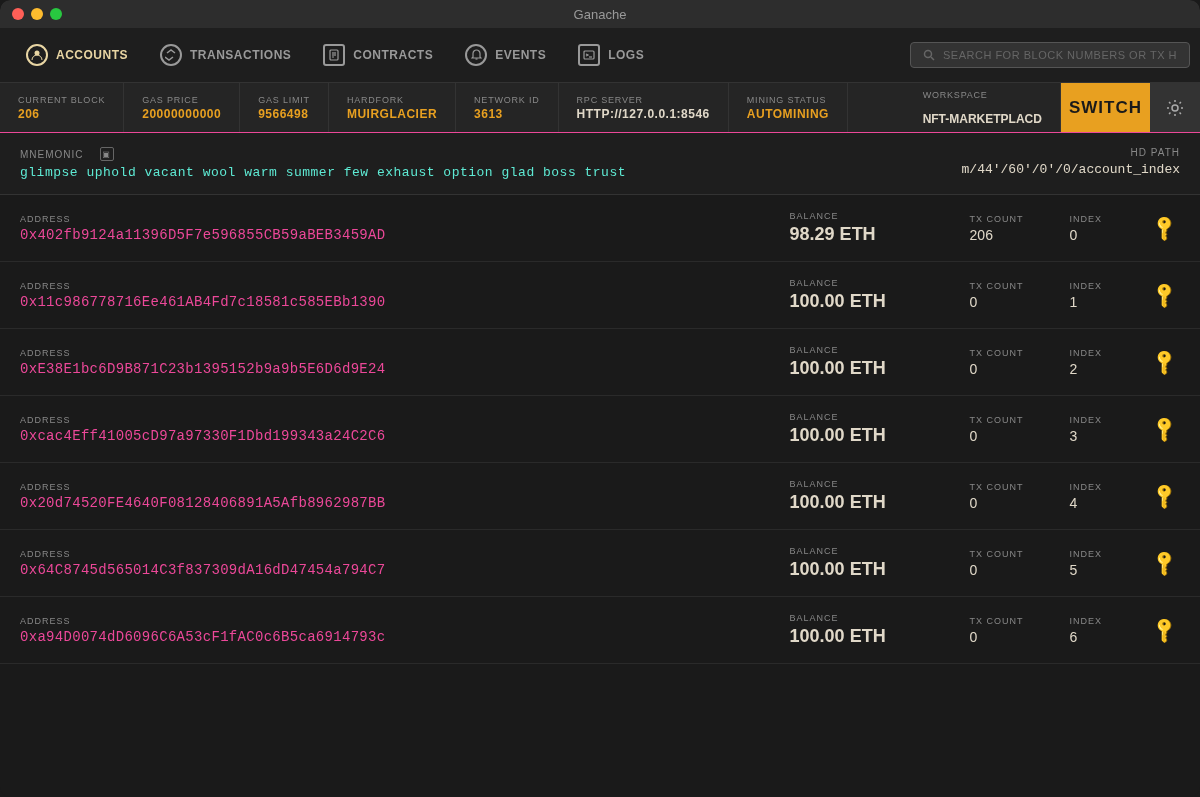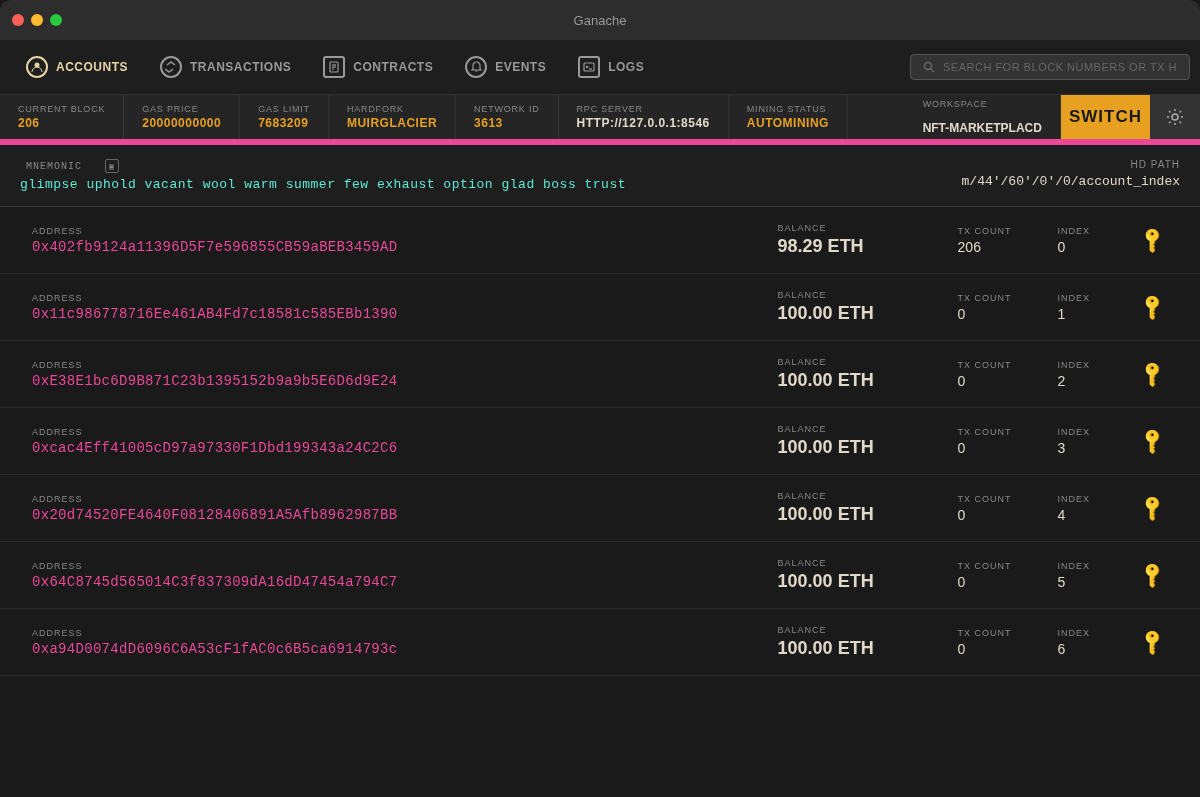--- a/index.html
+++ b/index.html
@@ -9,21 +9,21 @@
       color: #e0d8c8;
       width: 1200px;
       height: 797px;
       overflow: hidden;
       border-radius: 10px;
     }
 
     
     .title-bar {
       background: #2d2d2d;
-      height: 40px;
+      height: 28px;
       display: flex;
       align-items: center;
       justify-content: center;
       position: relative;
       border-radius: 10px 10px 0 0;
     }
     .title-bar-buttons {
       position: absolute;
       left: 12px;
       display: flex;
@@ -109,21 +109,21 @@
       text-transform: uppercase;
     }
     .search-bar input::placeholder { color: #666; }
 
     
     .status-bar {
       background: #252525;
       display: flex;
       align-items: stretch;
       padding: 0;
-      border-bottom: 6px solid #ec4899;
+      border-bottom: 1px solid #ec4899;
       height: 50px;
     }
     .status-item {
       display: flex;
       flex-direction: column;
       justify-content: center;
       padding: 6px 18px;
       border-right: 1px solid #333;
       min-width: 80px;
     }
@@ -196,26 +196,25 @@
       border-bottom: 1px solid #333;
       display: flex;
       align-items: flex-start;
       justify-content: space-between;
     }
     .mnemonic-left {}
     .mnemonic-label {
       font-size: 10px;
       color: #888;
       letter-spacing: 1px;
-      font-family: Liberation Mono, monospace;
+      font-family: Liberation Sans, sans-serif;
       margin-bottom: 4px;
       display: flex;
       align-items: center;
-      gap: 23px;
-      margin-left: 6px;
+      gap: 16px;
     }
     .mnemonic-copy-btn {
       width: 14px; height: 14px;
       border: 1px solid #666;
       border-radius: 2px;
       display: inline-flex;
       align-items: center;
       justify-content: center;
       cursor: pointer;
       font-size: 8px;
@@ -245,21 +244,21 @@
 
     
     .accounts-list {
       overflow-y: auto;
       height: calc(797px - 28px - 60px - 50px - 56px);
       background: #1a1a1a;
     }
     .account-row {
       display: flex;
       align-items: center;
-      padding: 16px 32px;
+      padding: 16px 20px;
       border-bottom: 1px solid #2a2a2a;
       gap: 20px;
     }
     .account-main {
       flex: 1;
     }
     .field-label {
       font-size: 9px;
       color: #888;
       letter-spacing: 1px;
@@ -389,21 +388,21 @@
   <div class="status-item">
     <div class="status-label">CURRENT BLOCK</div>
     <div class="status-value orange">206</div>
   </div>
   <div class="status-item">
     <div class="status-label">GAS PRICE</div>
     <div class="status-value orange">20000000000</div>
   </div>
   <div class="status-item">
     <div class="status-label">GAS LIMIT</div>
-    <div class="status-value orange">7683209</div>
+    <div class="status-value orange">9566498</div>
   </div>
   <div class="status-item">
     <div class="status-label">HARDFORK</div>
     <div class="status-value orange">MUIRGLACIER</div>
   </div>
   <div class="status-item">
     <div class="status-label">NETWORK ID</div>
     <div class="status-value orange">3613</div>
   </div>
   <div class="status-item">

